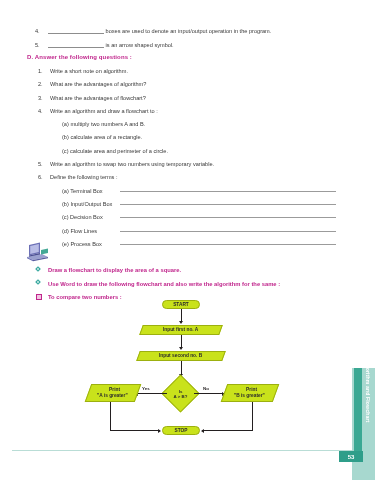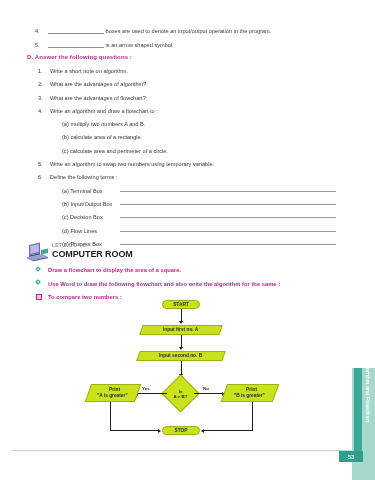--- a/index.html
+++ b/index.html
@@ -180,24 +180,20 @@
       <svg viewBox="0 0 24 21" width="24" height="21">
         <path d="M3 4 L14 1.5 L14 12 L3 14.5 Z" fill="#6b6fb5"></path>
         <path d="M4.2 5 L12.8 3 L12.8 11 L4.2 13 Z" fill="#b9bde6"></path>
         <path d="M3 14.5 L14 12 L14 14 L3 16.5 Z" fill="#4a4e90"></path>
         <path d="M1 16 L16 13 L22 16 L7 19 Z" fill="#9aa0cf"></path>
         <path d="M1 16 L7 19 L7 20.3 L1 17.3 Z" fill="#6b6fb5"></path>
         <path d="M7 19 L22 16 L22 17.3 L7 20.3 Z" fill="#585c9e"></path>
         <path d="M15 9 L22 7.5 L22 12 L15 13.5 Z" fill="#2f9e8a" opacity="0.9"></path>
       </svg>
     </div>
-    <div class="cr-txt">
-      <div class="cr-small">LET'S GO TO</div>
-      <div class="cr-big">COMPUTER ROOM</div>
-    </div>
   </div>
 
   <div class="bullets">
     <div class="brow">
       <span class="bmark">
           <span class="diamond"></span>
         </span>
       <span>Draw a flowchart to display the area of a square.</span>
     </div>
     <div class="brow">

